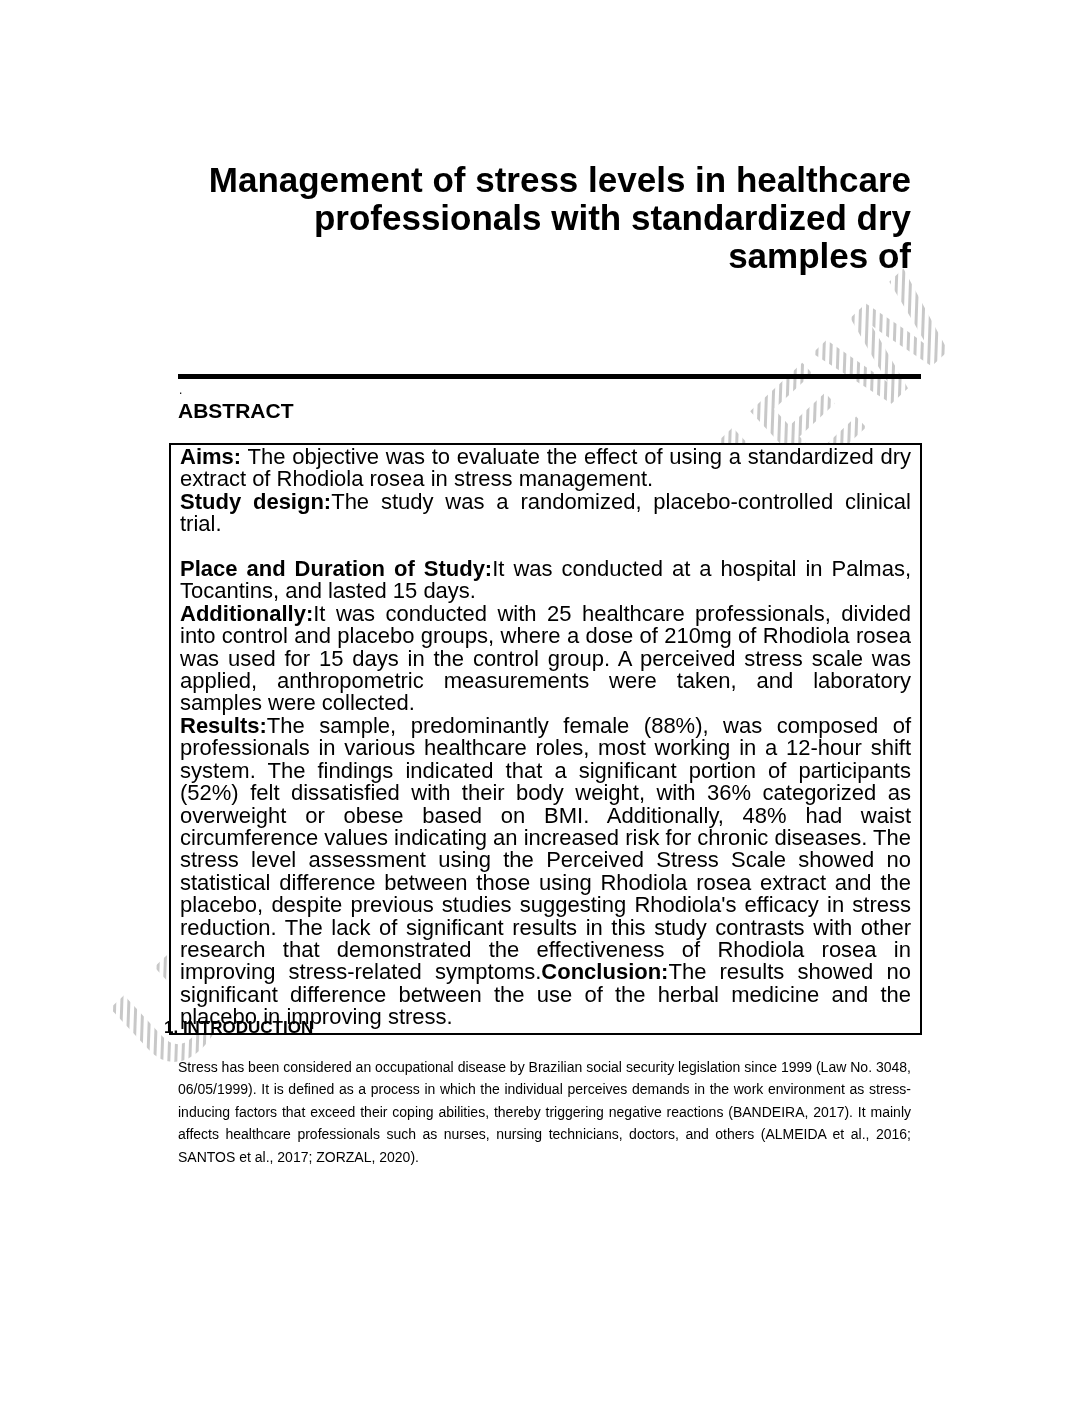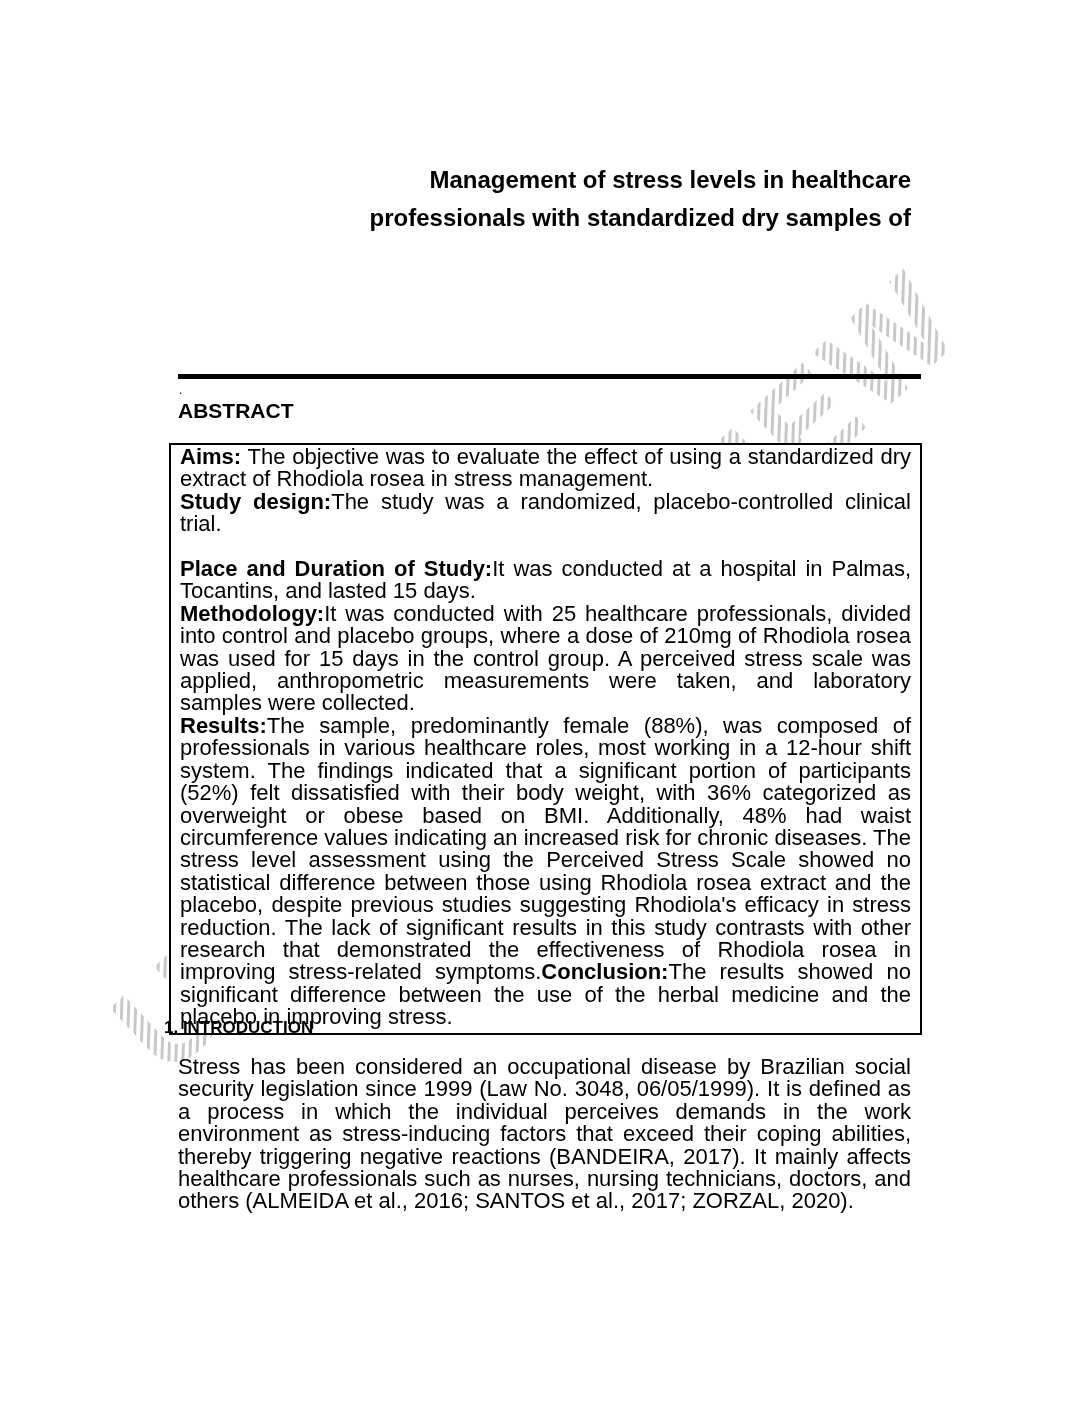--- a/index.html
+++ b/index.html
@@ -19,21 +19,21 @@
     font-weight:bold;
     letter-spacing:6px;
     opacity:0.85;
   }
   .layer { position:absolute; z-index:1; }
 
   .title {
     top:161px; left:178px; width:733px;
     text-align:right;
     font-weight:bold;
-    font-size:24px;
+    font-size:35px;
     line-height:38px;
   }
   .title-italic { font-style:italic; }
 
   .rule { top:374px; left:178px; width:743px; height:5px; background:#000; }
 
   .dot { top:384px; left:179px; font-size:12px; line-height:12px; }
 
   .abstract-heading { top:399px; left:178px; font-size:21px; font-weight:bold; }
 
@@ -48,21 +48,21 @@
   }
   .abs-p { margin:0; }
   .b { font-weight:bold; }
 
   .keywords { top:955px; left:178px; font-size:16.5px; font-style:italic; }
 
   .intro-heading { top:1018px; left:164px; font-size:17px; font-weight:bold; }
 
   .intro-para {
     top:1056px; left:178px; width:733px;
-    font-size:22px;
+    font-size:14px;
     line-height:22.4px;
     text-align:justify;
   }
 </style>
 </head>
 <body>
 
 <div class="page">
 
   <svg class="watermark-svg" width="1088" height="1408" aria-hidden="true">
@@ -84,21 +84,21 @@
   <div class="layer dot">.</div>
 
   <div class="layer abstract-heading">ABSTRACT</div>
 
   <div class="layer abstract-box">
     <div id="abs-container">
         <p class="abs-p"><span class="b">Aims:</span><span> The objective was to evaluate the effect of using a standardized dry extract of Rhodiola rosea in stress management.</span></p>
         <p class="abs-p"><span class="b">Study design:</span><span>The study was a randomized, placebo-controlled clinical trial.</span></p>
         <p class="abs-p">&nbsp;</p>
         <p class="abs-p"><span class="b">Place and Duration of Study:</span><span>It was conducted at a hospital in Palmas, Tocantins, and lasted 15 days.</span></p>
-        <p class="abs-p"><span class="b">Methodology:</span><span>It was conducted with 25 healthcare professionals, divided into control and placebo groups, where a dose of 210mg of Rhodiola rosea was used for 15 days in the control group. A perceived stress scale was applied, anthropometric measurements were taken, and laboratory samples were collected.</span></p>
+        <p class="abs-p"><span class="b">Additionally:</span><span>It was conducted with 25 healthcare professionals, divided into control and placebo groups, where a dose of 210mg of Rhodiola rosea was used for 15 days in the control group. A perceived stress scale was applied, anthropometric measurements were taken, and laboratory samples were collected.</span></p>
         <p class="abs-p"><span class="b">Results:</span><span>The sample, predominantly female (88%), was composed of professionals in various healthcare roles, most working in a 12-hour shift system. The findings indicated that a significant portion of participants (52%) felt dissatisfied with their body weight, with 36% categorized as overweight or obese based on BMI. Additionally, 48% had waist circumference values indicating an increased risk for chronic diseases. The stress level assessment using the Perceived Stress Scale showed no statistical difference between those using Rhodiola rosea extract and the placebo, despite previous studies suggesting Rhodiola's efficacy in stress reduction. The lack of significant results in this study contrasts with other research that demonstrated the effectiveness of Rhodiola rosea in improving stress-related symptoms.</span><span class="b">Conclusion:</span><span>The results showed no significant difference between the use of the herbal medicine and the placebo in improving stress.</span></p>
       </div>
   </div>
 
 
   <div class="layer intro-heading">1. INTRODUCTION</div>
 
   <div class="layer intro-para">Stress has been considered an occupational disease by Brazilian social security legislation since 1999 (Law No. 3048, 06/05/1999). It is defined as a process in which the individual perceives demands in the work environment as stress-inducing factors that exceed their coping abilities, thereby triggering negative reactions (BANDEIRA, 2017). It mainly affects healthcare professionals such as nurses, nursing technicians, doctors, and others (ALMEIDA et al., 2016; SANTOS et al., 2017; ZORZAL, 2020).</div>
 
 </div>

